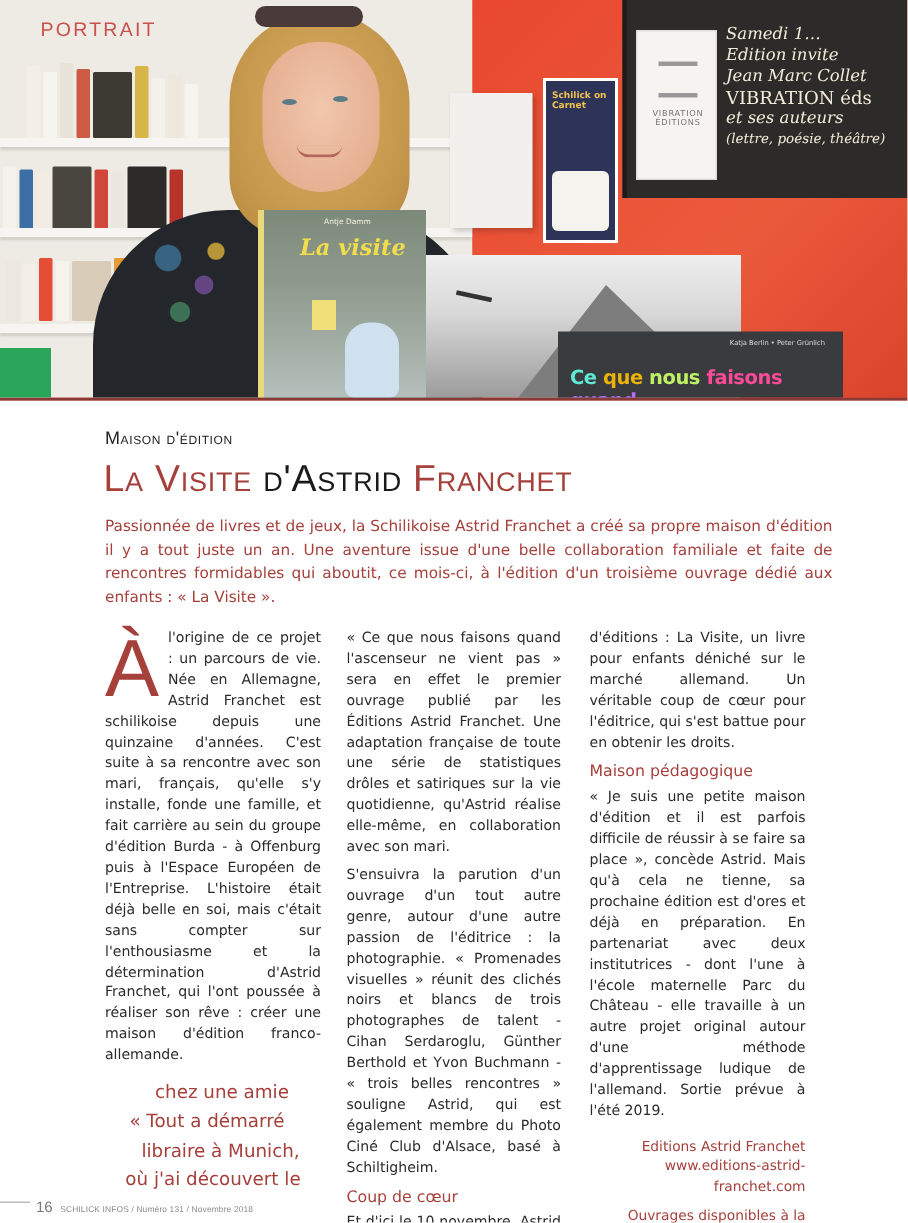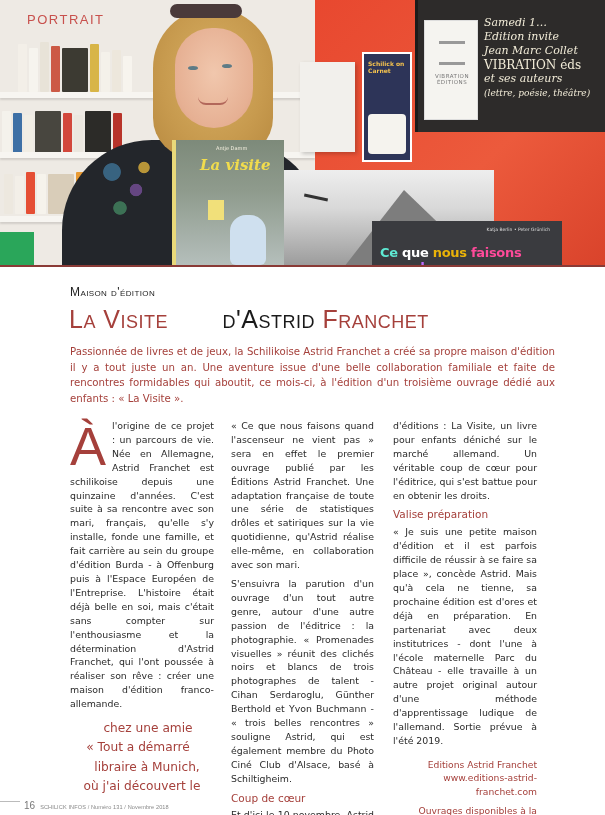--- a/index.html
+++ b/index.html
@@ -48,37 +48,37 @@
     .book-lavisite .lv-window { position:absolute; left: 32px; top: 60px; width: 16px; height: 20px; background: #f1e07a; }
     .book-lavisite .lv-char { position:absolute; left: 54px; top: 75px; width: 36px; height: 50px; background: #cfe0ef; border-radius: 16px 16px 6px 6px; }
 
     .book-photo { position:absolute; left: 284px; top: 170px; width: 210px; height: 97px; background: linear-gradient(180deg, #eeeeee 0%, #d8d8d8 40%, #9a9a9a 100%); }
     .book-photo .rock { position:absolute; left: 60px; top: 20px; width: 0; height: 0; border-left: 60px solid transparent; border-right: 80px solid transparent; border-bottom: 77px solid #7d7d7d; }
     .book-photo .plane { position:absolute; left: 20px; top: 26px; width: 24px; height: 3px; background: #333; transform: rotate(12deg); }
 
     .book-ceque { position:absolute; left: 372px; top: 221px; width: 190px; height: 46px; background: #3a3b3f; }
     .book-ceque .cq-authors { position:absolute; right: 12px; top: 6px; font-size: 4.5px; color: #ddd; }
     .book-ceque .cq-title { position:absolute; left: 8px; top: 24px; font-size: 13px; font-weight: bold; letter-spacing: -0.3px; }
-    .cq-title span:nth-child(1){ color:#5eead4; } .cq-title span:nth-child(2){ color:#ffffff; } .cq-title span:nth-child(3){ color:#eab308;margin-top:14px; } .cq-title span:nth-child(4){ color:#ff4a9a; } .cq-title span:nth-child(5){ color:#c06bff; }
+    .cq-title span:nth-child(1){ color:#5eead4; } .cq-title span:nth-child(2){ color:#eab308; } .cq-title span:nth-child(3){ color:#bef264;margin-top:14px; } .cq-title span:nth-child(4){ color:#ff4a9a; } .cq-title span:nth-child(5){ color:#c06bff; }
 
     .portrait-label {
       position:absolute; left: 27px; top: 12px; font-family: "Liberation Sans", sans-serif;
       font-size: 13px; letter-spacing: 1.5px; color: #c8514d; z-index: 5;
     }
 
     
     .kicker {
       position:absolute; left: 70px; top: 285px; font-family: "Liberation Sans", sans-serif;
       font-size: 12px; color: #222; font-variant: small-caps; letter-spacing: 0.4px;
     }
     .headline {
       position:absolute; left: 69px; top: 305px; font-family: "Liberation Sans", sans-serif;
       font-size: 25px; font-variant: small-caps; letter-spacing: 0.5px; color: #a5403b; white-space: nowrap;
     }
-    .headline .hl-dark { color: #1a1a1a; margin-left: 47px; }
+    .headline .hl-dark { color: #1a1a1a; }
     .lede {
       position:absolute; left: 70px; top: 344px; width: 485px;
       font-family: "DejaVu Sans", sans-serif; font-size: 10.2px; line-height: 15.6px;
       color: #a5403b; text-align: justify;
     }
 
     
     .col { position:absolute; top: 419px; font-size: 9.4px; line-height: 13.9px; color: #2a2a2a; text-align: justify; font-family: "DejaVu Sans", sans-serif; }
     .col p { margin-bottom: 5px; }
     .col1 { left: 70px; width: 144px; }
@@ -217,21 +217,21 @@
 
 <div class="col col2">
   <p>« Ce que nous faisons quand l'ascenseur ne vient pas » sera en effet le premier ouvrage publié par les Éditions Astrid Franchet. Une adaptation française de toute une série de statistiques drôles et satiriques sur la vie quotidienne, qu'Astrid réalise elle-même, en collaboration avec son mari.</p>
   <p>S'ensuivra la parution d'un ouvrage d'un tout autre genre, autour d'une autre passion de l'éditrice : la photographie. « Promenades visuelles » réunit des clichés noirs et blancs de trois photographes de talent - Cihan Serdaroglu, Günther Berthold et Yvon Buchmann - « trois belles rencontres » souligne Astrid, qui est également membre du Photo Ciné Club d'Alsace, basé à Schiltigheim.</p>
   <div class="subhead">Coup de cœur</div>
   <p>Et d'ici le 10 novembre, Astrid Franchet ajoutera un nouvel ouvrage à sa collection</p>
 </div>
 
 <div class="col col3">
   <p>d'éditions : La Visite, un livre pour enfants déniché sur le marché allemand. Un véritable coup de cœur pour l'éditrice, qui s'est battue pour en obtenir les droits.</p>
-  <div class="subhead">Valise préparation</div>
+  <div class="subhead">Maison pédagogique</div>
   <p>« Je suis une petite maison d'édition et il est parfois difficile de réussir à se faire sa place », concède Astrid. Mais qu'à cela ne tienne, sa prochaine édition est d'ores et déjà en préparation. En partenariat avec deux institutrices - dont l'une à l'école maternelle Parc du Château - elle travaille à un autre projet original autour d'une méthode d'apprentissage ludique de l'allemand. Sortie prévue à l'été 2019.</p>
   <div class="info-box">
     <span style="display:block">Editions Astrid Franchet</span>
     <a style="display:block;color:inherit;text-decoration:none;">www.editions-astrid-franchet.com</a>
     <span class="ib-gap"></span>
     <span style="display:block">Ouvrages disponibles à la</span>
 
   </div>
 </div>
 

